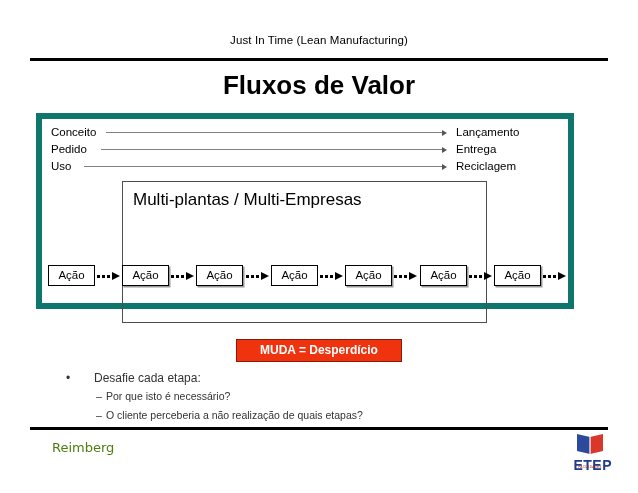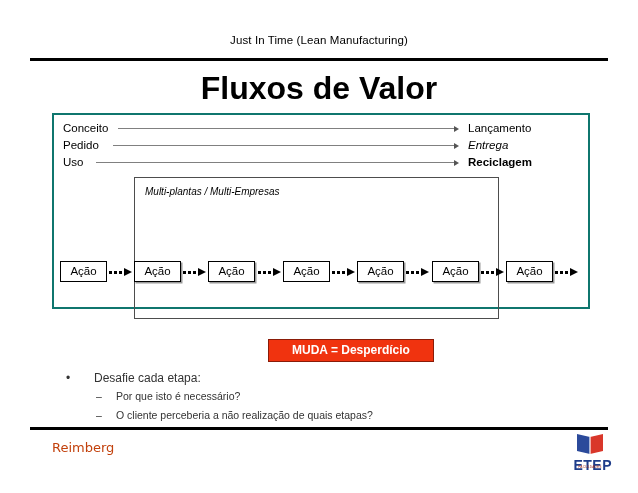--- a/index.html
+++ b/index.html
@@ -34,33 +34,33 @@
     width: 578px;
     height: 3px;
     background: #000000;
   }
   .slide-title {
     position: absolute;
     left: 0;
     top: 70px;
     width: 638px;
     text-align: center;
-    font-size: 32px;
+    font-size: 26px;
     font-weight: bold;
     color: #000;
   }
 
   
   .diagram {
     position: absolute;
-    left: 52px;
+    left: 36px;
     top: 113px;
     width: 538px;
     height: 196px;
-    border: 2px solid #0f766e;
+    border: 6px solid #0f766e;
     box-sizing: border-box;
   }
 
   .flow-label {
     position: absolute;
     font-size: 11.5px;
     white-space: nowrap;
     line-height: 1;
   }
   .flow-label.left  { left: 9px; }
@@ -95,23 +95,22 @@
   .zone-planta {
     left: 140px;
     top: 110px;
     width: 228px;
     height: 85px;
   }
   .zone-title {
     position: absolute;
     left: 10px;
     top: 8px;
-    font-size: 10px;
+    font-size: 17px;
     white-space: nowrap;
-    font-style: italic;
   }
 
   
   .action-box {
     position: absolute;
     top: 146px;
     width: 47px;
     height: 21px;
     border: 1px solid #000000;
     background: #ffffff;
@@ -162,21 +161,20 @@
     width: 166px;
     height: 23px;
     background: #f0330f;
     border: 1px solid #8a1b08;
     box-sizing: border-box;
     color: #ffffff;
     font-size: 12px;
     font-weight: bold;
     text-align: center;
     line-height: 21px;
-    margin-left: 32px;
   }
 
   
   .bullet-l1 {
     position: absolute;
     left: 66px;
     top: 371px;
     font-size: 12px;
     color: #333333;
     white-space: nowrap;
@@ -195,37 +193,37 @@
     color: #333333;
     white-space: nowrap;
   }
   .bullet-l2.b1 { top: 390px; }
   .bullet-l2.b2 { top: 409px; }
   .bullet-l2 .marker {
     position: absolute;
     left: 0;
     top: 0;
   }
-  .bullet-l2 .txt { margin-left: 20px; }
+  .bullet-l2 .txt { margin-left: 10px; }
 
   
   .footer-rule {
     position: absolute;
     left: 30px;
     top: 427px;
     width: 578px;
     height: 3px;
     background: #000000;
   }
   .footer-name {
     position: absolute;
     left: 52px;
     top: 440px;
     font-size: 13px;
-    color: #c2410c;
+    color: #4d7c0f;
     font-family: "DejaVu Sans", sans-serif;
   }
 
   .logo {
     position: absolute;
     left: 568px;
     top: 432px;
     width: 44px;
     height: 40px;
   }
@@ -259,22 +257,22 @@
 <div class="header-rule"></div>
 <div class="slide-title">Fluxos de Valor</div>
 
 <div class="diagram">
 
   <div class="flow-label left" style="top:8px;">Conceito</div>
   <div class="flow-label left" style="top:25px;">Pedido</div>
   <div class="flow-label left" style="top:42px;">Uso</div>
 
   <div class="flow-label right" style="top:8px;">Lançamento</div>
-  <div class="flow-label right" style="top:25px;font-style:italic;">Entrega</div>
-  <div class="flow-label right" style="top:42px;font-weight:bold;">Reciclagem</div>
+  <div class="flow-label right" style="top:25px;">Entrega</div>
+  <div class="flow-label right" style="top:42px;">Reciclagem</div>
 
   <div class="flow-line" style="left:64px;  top:13px; width:336px;"></div>
   <div class="flow-line" style="left:59px;  top:30px; width:341px;"></div>
   <div class="flow-line" style="left:42px;  top:47px; width:358px;"></div>
 
   <div class="flow-arrowhead" style="left:400px; top:11px;"></div>
   <div class="flow-arrowhead" style="left:400px; top:28px;"></div>
   <div class="flow-arrowhead" style="left:400px; top:45px;"></div>
 
   <div class="zone zone-multi">

